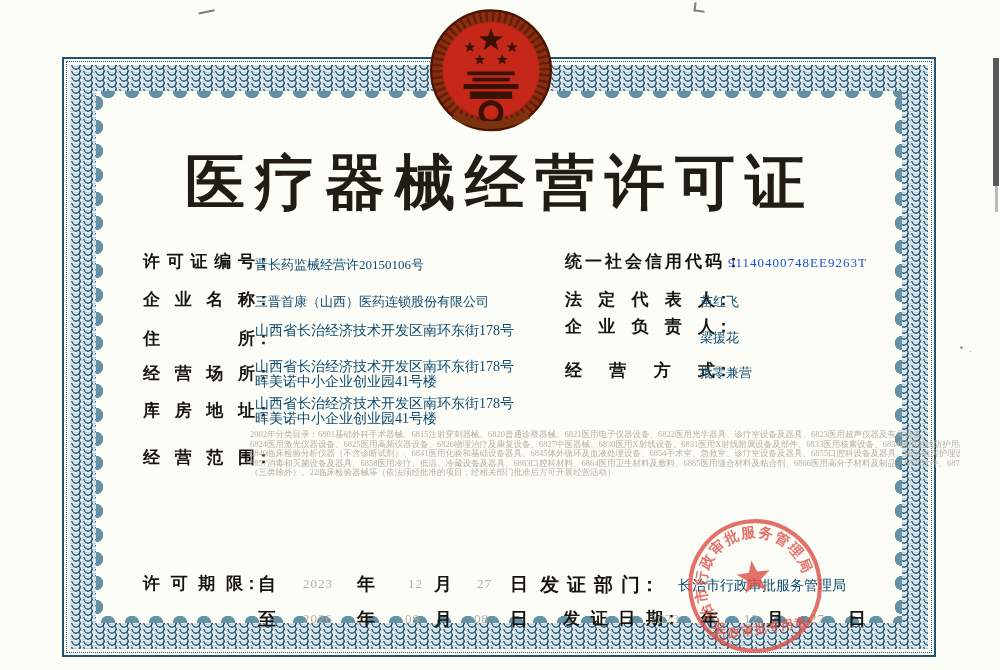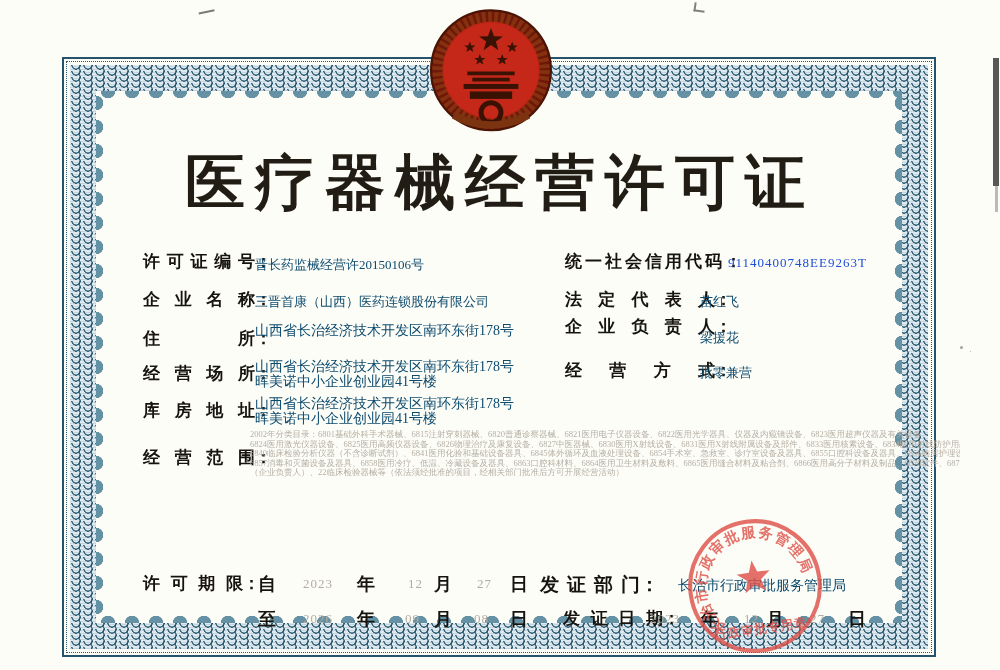--- a/index.html
+++ b/index.html
@@ -150,25 +150,25 @@
 </div>
 
 <div class="lab left-lab" style="top:399px"><span class="jl">库房地址</span><span class="colon">：</span></div>
 <div class="val val-12" style="left:255px;top:396px">
   <div>山西省长治经济技术开发区南环东街178号</div>
   <div>晖美诺中小企业创业园41号楼</div>
 </div>
 
 <div class="lab left-lab" style="top:446px"><span class="jl">经营范围</span><span class="colon">：</span></div>
 <div class="scope">
-  <div>2002年分类目录：6801基础外科手术器械、6815注射穿刺器械、6820普通诊察器械、6821医用电子仪器设备、6822医用光学器具、仪器及内窥镜设备、6823医用超声仪器及有关设备、</div>
+  <div>2002年分类目录：6801基础外科手术器械、6815注射穿刺器械、6820普通诊察器械、6821医用电子仪器设备、6822医用光学器具、诊疗室设备及器具、6823医用超声仪器及有关设备、</div>
   <div>6824医用激光仪器设备、6825医用高频仪器设备、6826物理治疗及康复设备、6827中医器械、6830医用X射线设备、6831医用X射线附属设备及部件、6833医用核素设备、6834医用射线防护用品、</div>
   <div>6840临床检验分析仪器（不含诊断试剂）、6841医用化验和基础设备器具、6845体外循环及血液处理设备、6854手术室、急救室、诊疗室设备及器具、6855口腔科设备及器具、6856病房护理设备及器具、</div>
   <div>6857消毒和灭菌设备及器具、6858医用冷疗、低温、冷藏设备及器具、6863口腔科材料、6864医用卫生材料及敷料、6865医用缝合材料及粘合剂、6866医用高分子材料及制品、6870软件、6877介入器材</div>
-  <div>（企业负责人）、22临床检验器械等（依法须经批准的项目，经相关部门批准后方可开展经营活动）</div>
+  <div>（三类除外）、22临床检验器械等（依法须经批准的项目，经相关部门批准后方可开展经营活动）</div>
 </div>
 
 <div class="lab right-lab-wide" style="top:250px"><span>统一社会信用代码</span><span class="colon">：</span></div>
 <div class="val val-13 code" style="left:728px;top:255px">91140400748EE9263T</div>
 
 <div class="lab right-lab" style="top:288px"><span class="jl">法定代表人</span><span class="colon">：</span></div>
 <div class="val val-13" style="left:700px;top:293px">苗红飞</div>
 
 <div class="lab right-lab" style="top:315px"><span class="jl">企业负责人</span><span class="colon">：</span></div>
 <div class="val val-13" style="left:700px;top:329px">梁援花</div>

